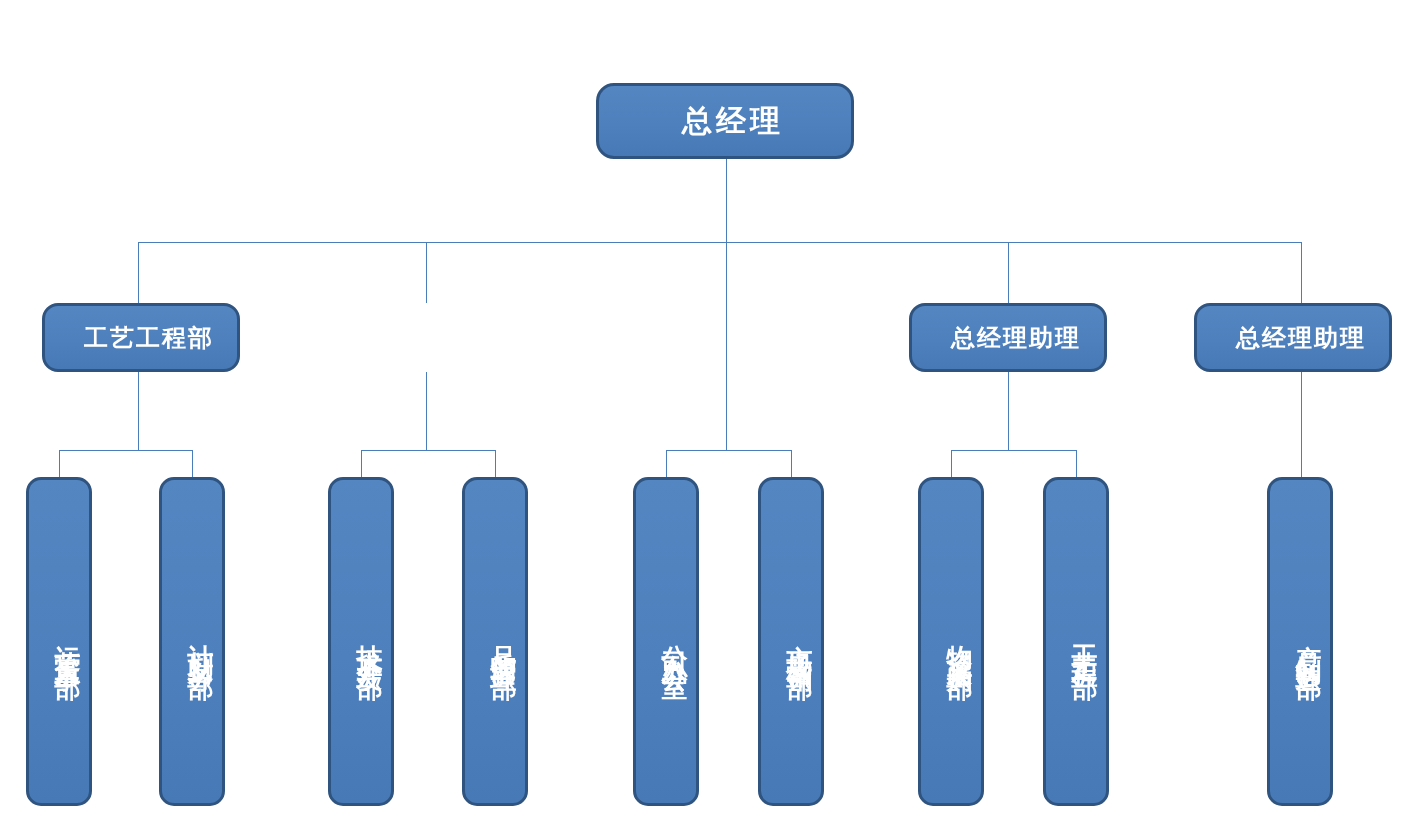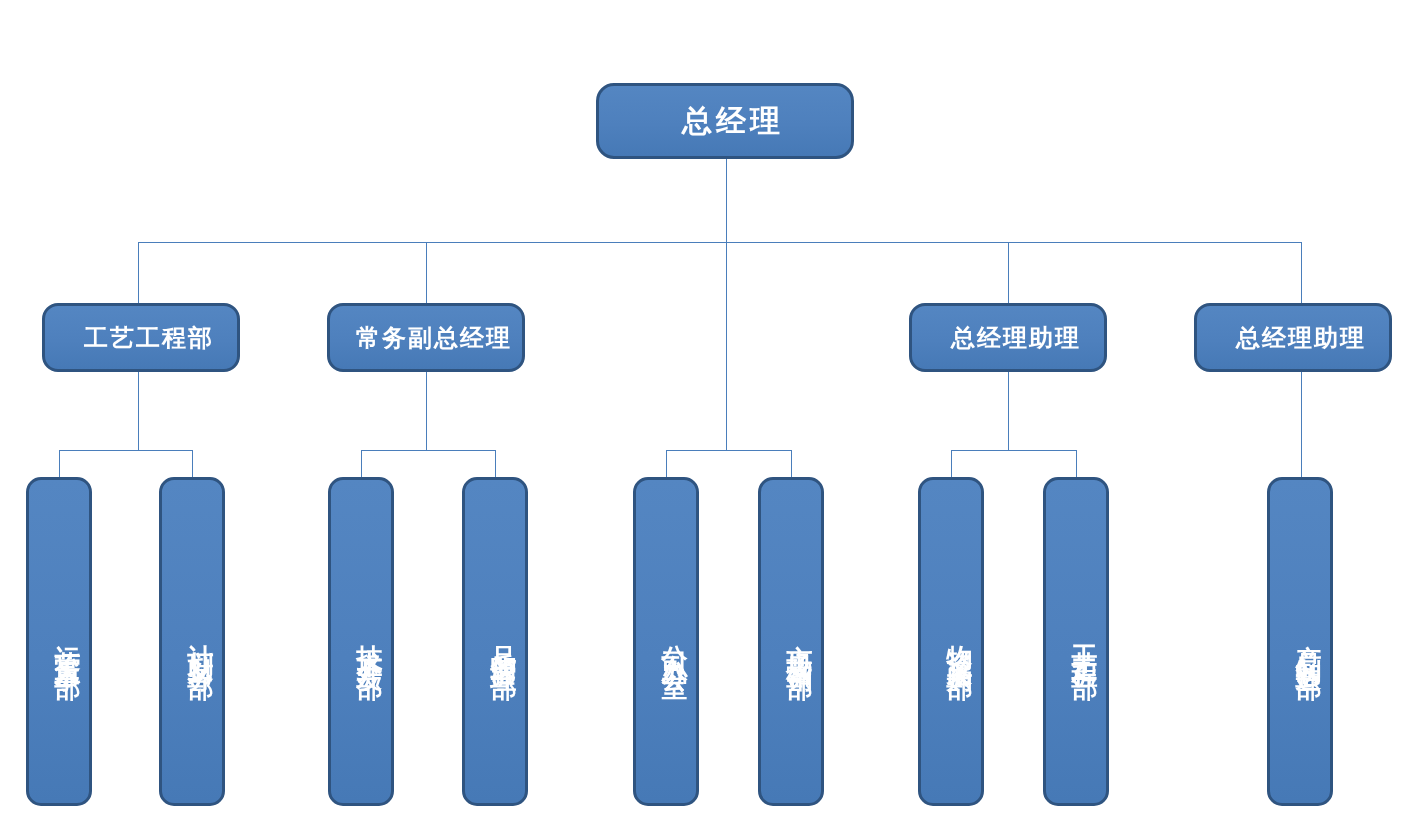--- a/index.html
+++ b/index.html
@@ -91,23 +91,20 @@
 
   <div class="vline" style="left:1301px; top:372px; height:105px;"></div>
 
   <div class="node lvl1" style="left:596px; top:83px; width:258px; height:76px;">
     <span>总经理</span>
   </div>
 
   <div class="node lvl2" style="left:42px; top:303px; width:198px; height:69px;">
     <span>工艺工程部</span>
   </div>
-  <div class="node lvl2" style="left:327px; top:303px; width:198px; height:69px;">
-    <span>常务副总经理</span>
-  </div>
   <div class="node lvl2" style="left:909px; top:303px; width:198px; height:69px;">
     <span>总经理助理</span>
   </div>
   <div class="node lvl2" style="left:1194px; top:303px; width:198px; height:69px;">
     <span>总经理助理</span>
   </div>
 
   <div class="node lvl3" style="left:26px; top:477px; width:66px; height:329px;">
     <span class="vtext">运营人事部</span>
   </div>

